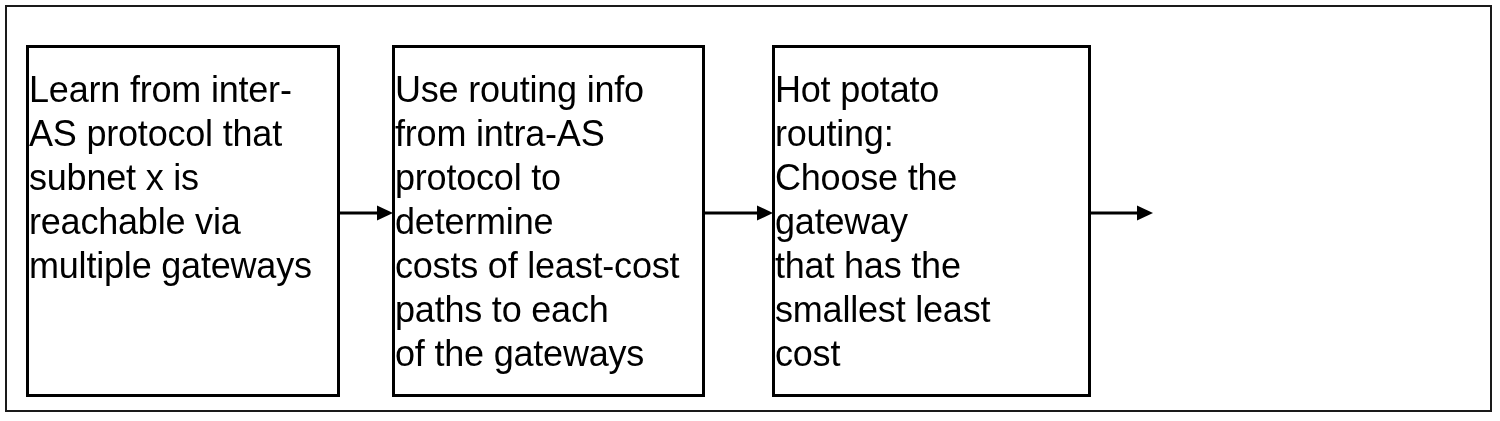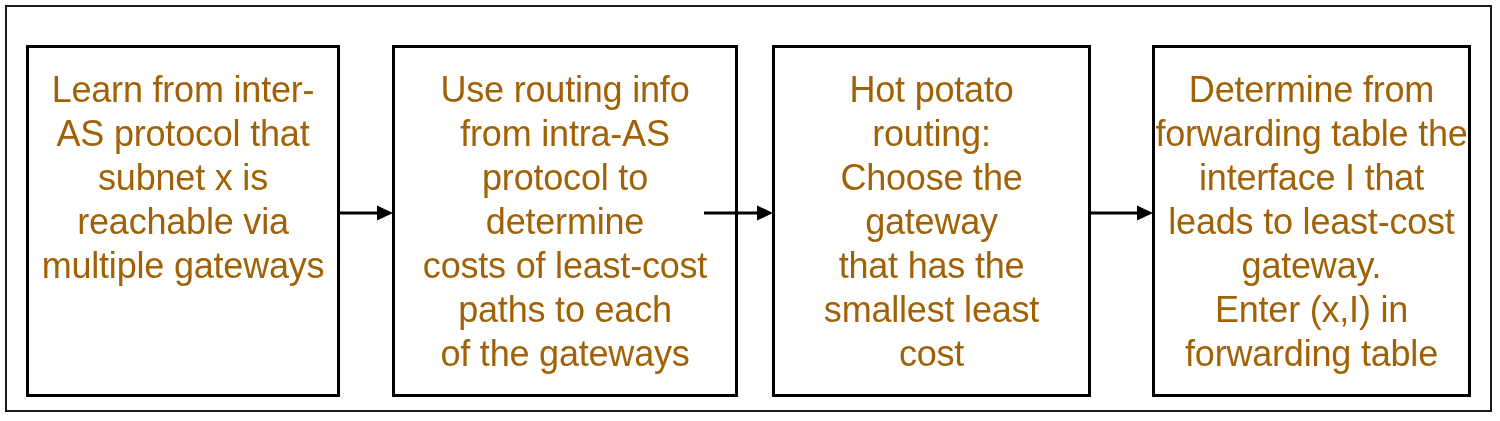--- a/index.html
+++ b/index.html
@@ -41,30 +41,30 @@
     height: 352px;
     box-sizing: border-box;
     border: 3px solid #000000;
     background: #ffffff;
   }
   .step-text {
     position: absolute;
     left: 0;
     right: 0;
     top: 20px;
-    text-align: center;
+    text-align: left;
     font-size: 36px;
     line-height: 44px;
-    color: #a16207;
+    color: #000000;
     white-space: pre-line;
     letter-spacing: -0.2px;
   }
   
   #box-1 { left: 26px;   width: 314px; }
-  #box-2 { left: 392px;  width: 346px; }
+  #box-2 { left: 392px;  width: 313px; }
   #box-3 { left: 772px;  width: 319px; padding-left: 29px; }
   #box-4 { left: 1152px; width: 319px; }
 
   
   .arrow {
     position: absolute;
     top: 204px;
     height: 18px;
   }
   #arrow-1 { left: 339px;  width: 54px; }
@@ -123,24 +123,15 @@
 cost</div>
     </div>
 
     <div class="arrow" id="arrow-3">
       <svg width="63" height="18" viewBox="0 0 63 18" aria-hidden="true">
         <line x1="0" y1="9" x2="49" y2="9" stroke="#000000" stroke-width="3"></line>
         <polygon points="47,1.5 63,9 47,16.5" fill="#000000"></polygon>
       </svg>
     </div>
 
-    <div class="step-box" id="box-4">
-      <div class="step-text">Determine from
-forwarding table the
-interface I that
-leads to least-cost
-gateway.
-Enter (x,I) in
-forwarding table</div>
-    </div>
 
   </div>
 </div>
 
 </body></html>

